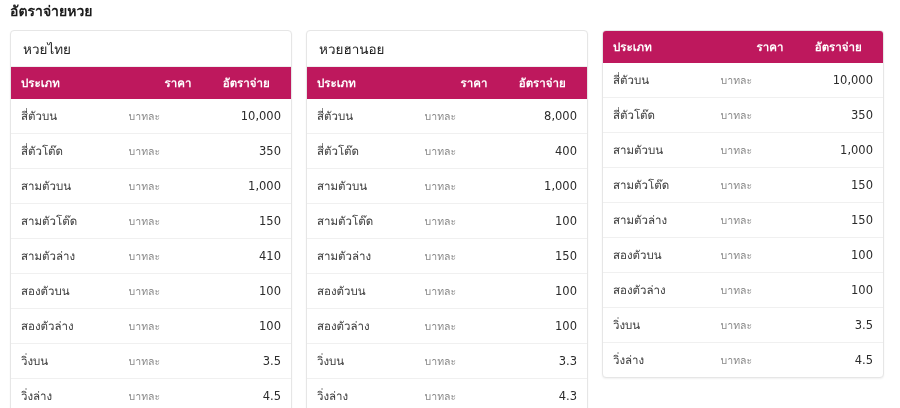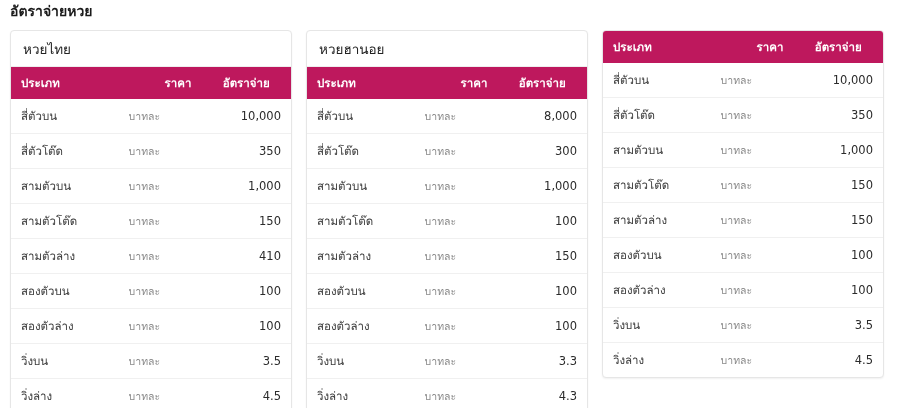--- a/index.html
+++ b/index.html
@@ -191,21 +191,21 @@
         </thead>
         <tbody>
           <tr>
             <td class="c-type">สี่ตัวบน</td>
             <td class="c-mid">บาทละ</td>
             <td class="c-right">8,000</td>
           </tr>
           <tr>
             <td class="c-type">สี่ตัวโต๊ด</td>
             <td class="c-mid">บาทละ</td>
-            <td class="c-right">300</td>
+            <td class="c-right">400</td>
           </tr>
           <tr>
             <td class="c-type">สามตัวบน</td>
             <td class="c-mid">บาทละ</td>
             <td class="c-right">1,000</td>
           </tr>
           <tr>
             <td class="c-type">สามตัวโต๊ด</td>
             <td class="c-mid">บาทละ</td>
             <td class="c-right">100</td>

